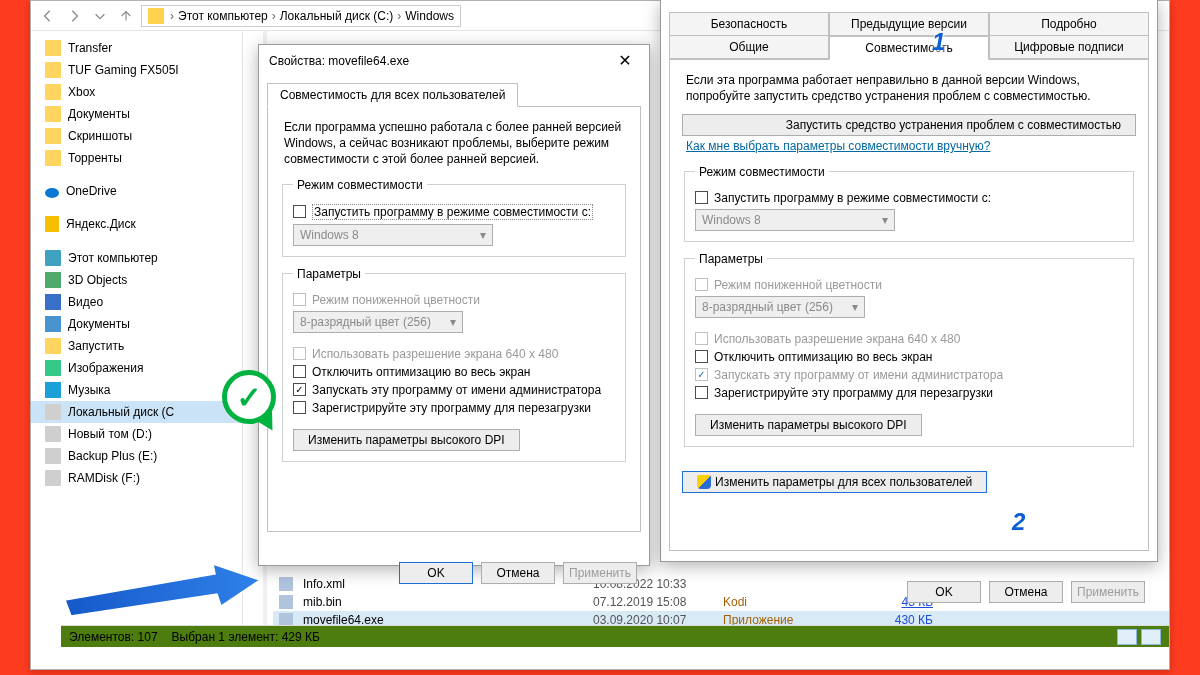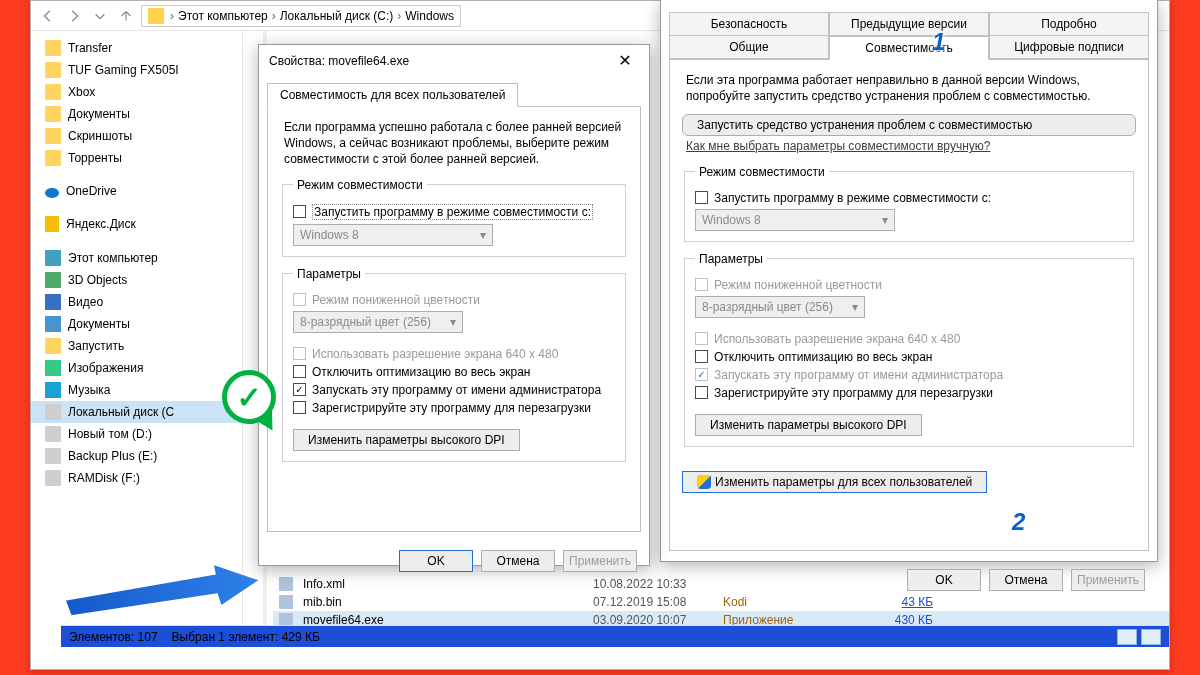--- a/index.html
+++ b/index.html
@@ -29,49 +29,49 @@
 .track { position: absolute; top: 0; left: 20px; width: 4px; height: 100%; background: #f0f0f0; }
 .thumb { position: absolute; left: 0; width: 4px; background: #bdbdbd; }
 .files { position: absolute; top: 256px; left: 30px; right: 0; padding-top: 288px; }
 .file-row { display: flex; align-items: center; padding: 2px 6px; gap: 10px; }
 .file-row.selected { background: #d9eaf7; }
 .file-row .fic { width: 14px; height: 14px; background: #b0c4de; }
 .col-name { width: 280px; }
 .col-date { width: 120px; color: #555; }
 .col-type { width: 120px; color: #a16207; }
 .col-size { width: 80px; color: #1d4ed8; text-align: right; text-decoration: underline; }
-.statusbar { position: absolute; left: -182px; right: 0; bottom: 0; height: 22px; border-top: 1px solid #dcdcdc; display: flex; align-items: center; padding: 0 8px; gap: 14px; background: #1d4ed8; }
+.statusbar { position: absolute; left: -182px; right: 0; bottom: 0; height: 22px; border-top: 1px solid #dcdcdc; display: flex; align-items: center; padding: 0 8px; gap: 14px; background: #4d7c0f; }
 .viewbtns { margin-left: auto; display: flex; gap: 4px; }
 .viewbtn { width: 20px; height: 16px; border: 1px solid #8bb8dc; background: #e0eef8; }
 
 .dialog { position: absolute; background: #fff; border: 1px solid #9a9a9a; box-shadow: 0 4px 16px rgba(0,0,0,.3); }
 .dialog1 { left: 258px; top: 44px; width: 392px; height: 522px; z-index: 5; }
 .dialog2 { left: 660px; top: 0; width: 498px; height: 562px; z-index: 4; border-top: none; padding-top: 6px; }
 .titlebar { display: flex; align-items: center; padding: 6px 10px; }
 .titlebar .close { margin-left: auto; font-size: 16px; width: 28px; text-align: center; }
 .tabs-row { display: flex; margin: 6px 8px 0 8px; }
 .tab { padding: 4px 12px; border: 1px solid #c0c0c0; background: #f4f4f4; font-size: 12px; cursor: default; }
 .tab.active { background: #fff; border-bottom: 1px solid #fff; position: relative; top: 1px; z-index: 2; }
-.tabbody { margin: 0 8px 12px 8px; border: 1px solid #c0c0c0; border-top: 1px solid #c0c0c0; padding: 10px 12px; position: relative; }
+.tabbody { margin: 0 8px 24px 8px; border: 1px solid #c0c0c0; border-top: 1px solid #c0c0c0; padding: 10px 12px; position: relative; }
 .dialog1 .tabbody { height: 426px; }
 .dialog2 .tabbody { height: 492px; }
 .para { margin: 2px 4px 10px 4px; line-height: 1.35; }
-.link { color: #404040; text-decoration: underline; cursor: pointer; }
+.link { color: #0369a1; text-decoration: underline; cursor: pointer; }
 fieldset { border: 1px solid #d0d0d0; padding: 8px 10px 10px 10px; margin: 6px 2px 10px 2px; }
 legend { padding: 0 4px; }
 .chkrow { display: flex; align-items: center; gap: 6px; margin: 4px 0; }
 .chkrow.disabled { color: #9a9a9a; }
 .chkrow.disabled .box { border-color: #c0c0c0; }
 .box { width: 13px; height: 13px; border: 1px solid #4b4b4b; background: #fff; display: flex; align-items: center; justify-content: center; font-size: 10px; line-height: 1; }
 .box.checked::after { content: "✓"; color: #000; }
 .box.checked.blue::after { color: #1772c7; }
 .select { border: 1px solid #adadad; background: #e8e8e8; padding: 3px 6px; width: 200px; display: flex; justify-content: space-between; align-items: center; color: #333; }
 .select.disabled { color: #8a8a8a; background: #efefef; }
 .btn { border: 1px solid #adadad; background: #ededed; padding: 3px 14px; cursor: default; display: inline-flex; align-items: center; gap: 4px; }
-.btn.wide { width: 100%; justify-content: flex-start; border-radius: 6px; }
+.btn.wide { width: 100%; justify-content: flex-end; }
 .btn.disabled { color: #9c9c9c; }
 .btn.highlight { border: 1.5px solid #1e6fd6; }
 .actions { display: flex; justify-content: flex-end; gap: 8px; padding: 6px 12px 10px 12px; }
 .shield { width: 14px; height: 14px; background: linear-gradient(135deg,#fcd000 0%,#fcd000 50%,#2b6cd2 50%,#2b6cd2 100%); border-radius: 2px 2px 4px 4px; }
 .annot { position: absolute; font-size: 24px; font-weight: 700; color: #0b5fd2; text-shadow: 0 0 4px #fff,0 0 4px #fff; z-index: 20; font-style: italic; }
 .arrow-blue { position: absolute; z-index: 6; }
 .green-check { position: absolute; width: 54px; height: 54px; border-radius: 50%; background: #fff; border: 5px solid #00b341; display: flex; align-items: center; justify-content: center; z-index: 7; left: 222px; top: 370px; }
 .green-check::after { content: "✓"; color: #00b341; font-size: 30px; font-weight: 900; }
 .green-tail { position: absolute; left: 255px; top: 410px; width: 0; height: 0; border-left: 12px solid transparent; border-right: 12px solid transparent; border-top: 22px solid #00b341; transform: rotate(-30deg); z-index: 6; }
 .sep { height: 10px; }

